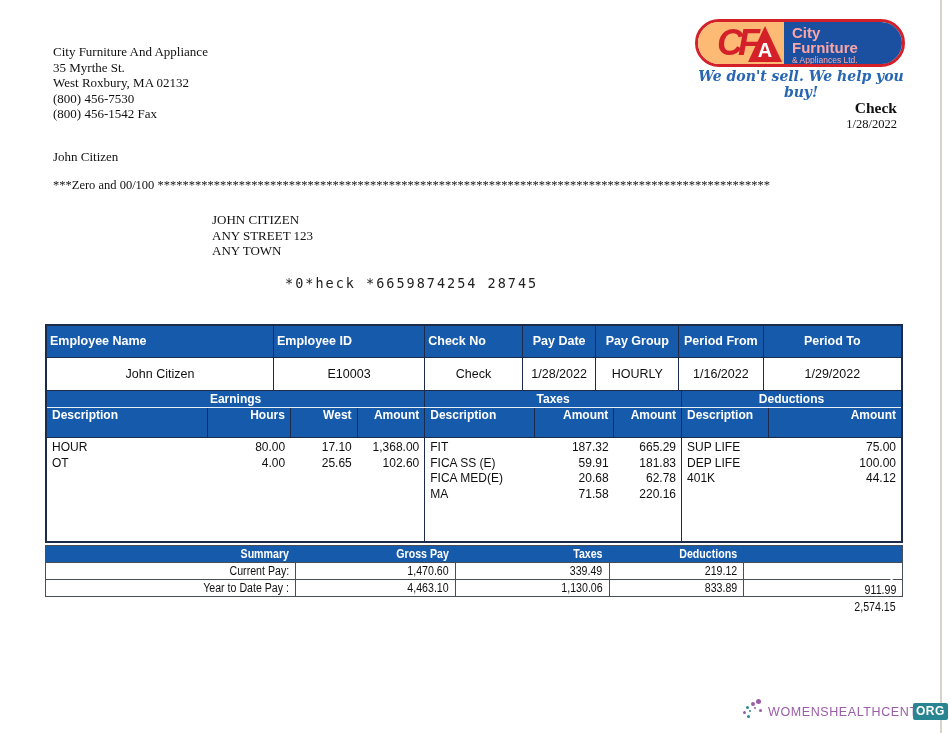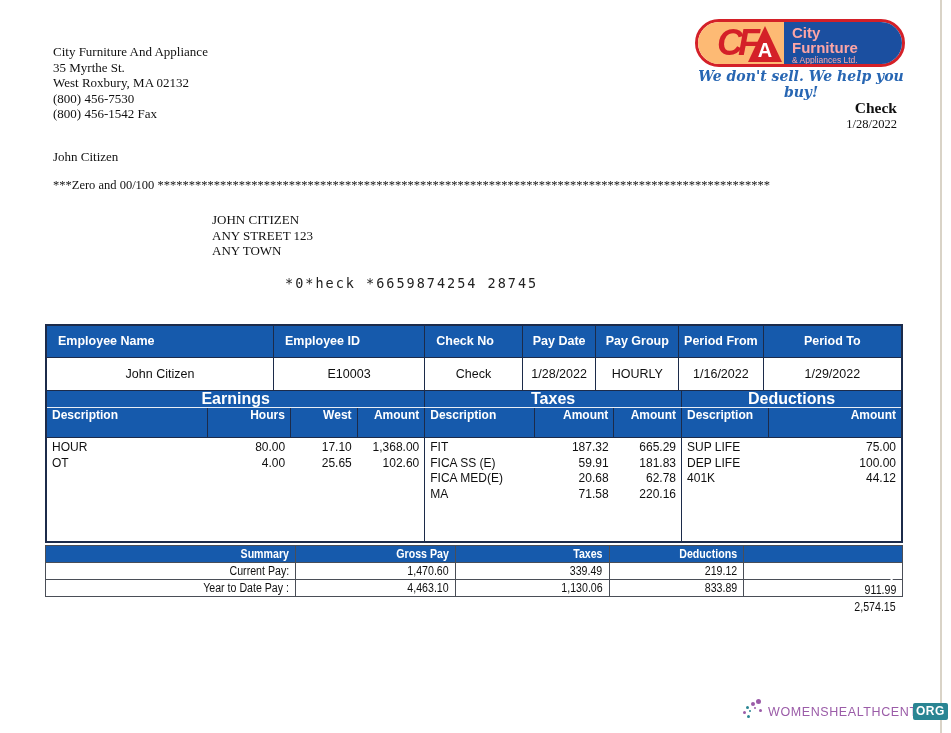--- a/index.html
+++ b/index.html
@@ -73,27 +73,27 @@
   .blue  { background:#165aac; color:#ffffff; font-weight:bold; }
   .trow  { display:flex; }
   .cell  { border-right:1px solid #1c2b4a; overflow:hidden; }
   .cell:last-child { border-right:none; }
 
   .main-box { border:2px solid #1c2b4a; }
   .hdr-row  { height:32px; align-items:center; border-bottom:1px solid #1c2b4a; }
   .hdr-row .cell { height:100%; display:flex; align-items:center; line-height:13px; }
   .val-row  { height:33px; align-items:center; border-bottom:1px solid #1c2b4a; background:#fff; }
   .val-row .cell { height:100%; display:flex; align-items:center; justify-content:center; }
-  .pad-l { padding-left:11px; }
+  .pad-l { padding-left:3px; }
   .ctr   { justify-content:center; text-align:center; }
 
   .w-ename{width:228px;} .w-eid{width:152px;} .w-chk{width:98px;} .w-pdate{width:74px;}
   .w-pgrp{width:83px;} .w-pfrom{width:85px;} .w-pto{width:138px;}
 
-  .banner-row { height:17px; border-bottom:1px solid #e8eef6; font-size:16px; }
+  .banner-row { height:17px; border-bottom:1px solid #e8eef6; font-size:12px; }
   .banner-row .cell { display:flex; align-items:center; justify-content:center; height:100%; }
   .w-earn{width:380px;} .w-tax{width:258px;} .w-ded{width:220px;}
 
   .sub-row { height:30px; font-size:12px; border-bottom:1px solid #1c2b4a; }
   .sub-row .cell { height:100%; display:flex; align-items:flex-end; padding-bottom:15px; line-height:13px; }
   .sub-l { justify-content:flex-start; padding-left:5px; }
   .sub-r { justify-content:flex-end; text-align:right; padding-right:5px; }
 
   .w-desc1{width:162px;} .w-hours{width:83px;} .w-rate{width:67px;} .w-amt1{width:68px;}
   .w-desc2{width:110px;} .w-cur{width:80px;}  .w-ytd{width:68px;}

